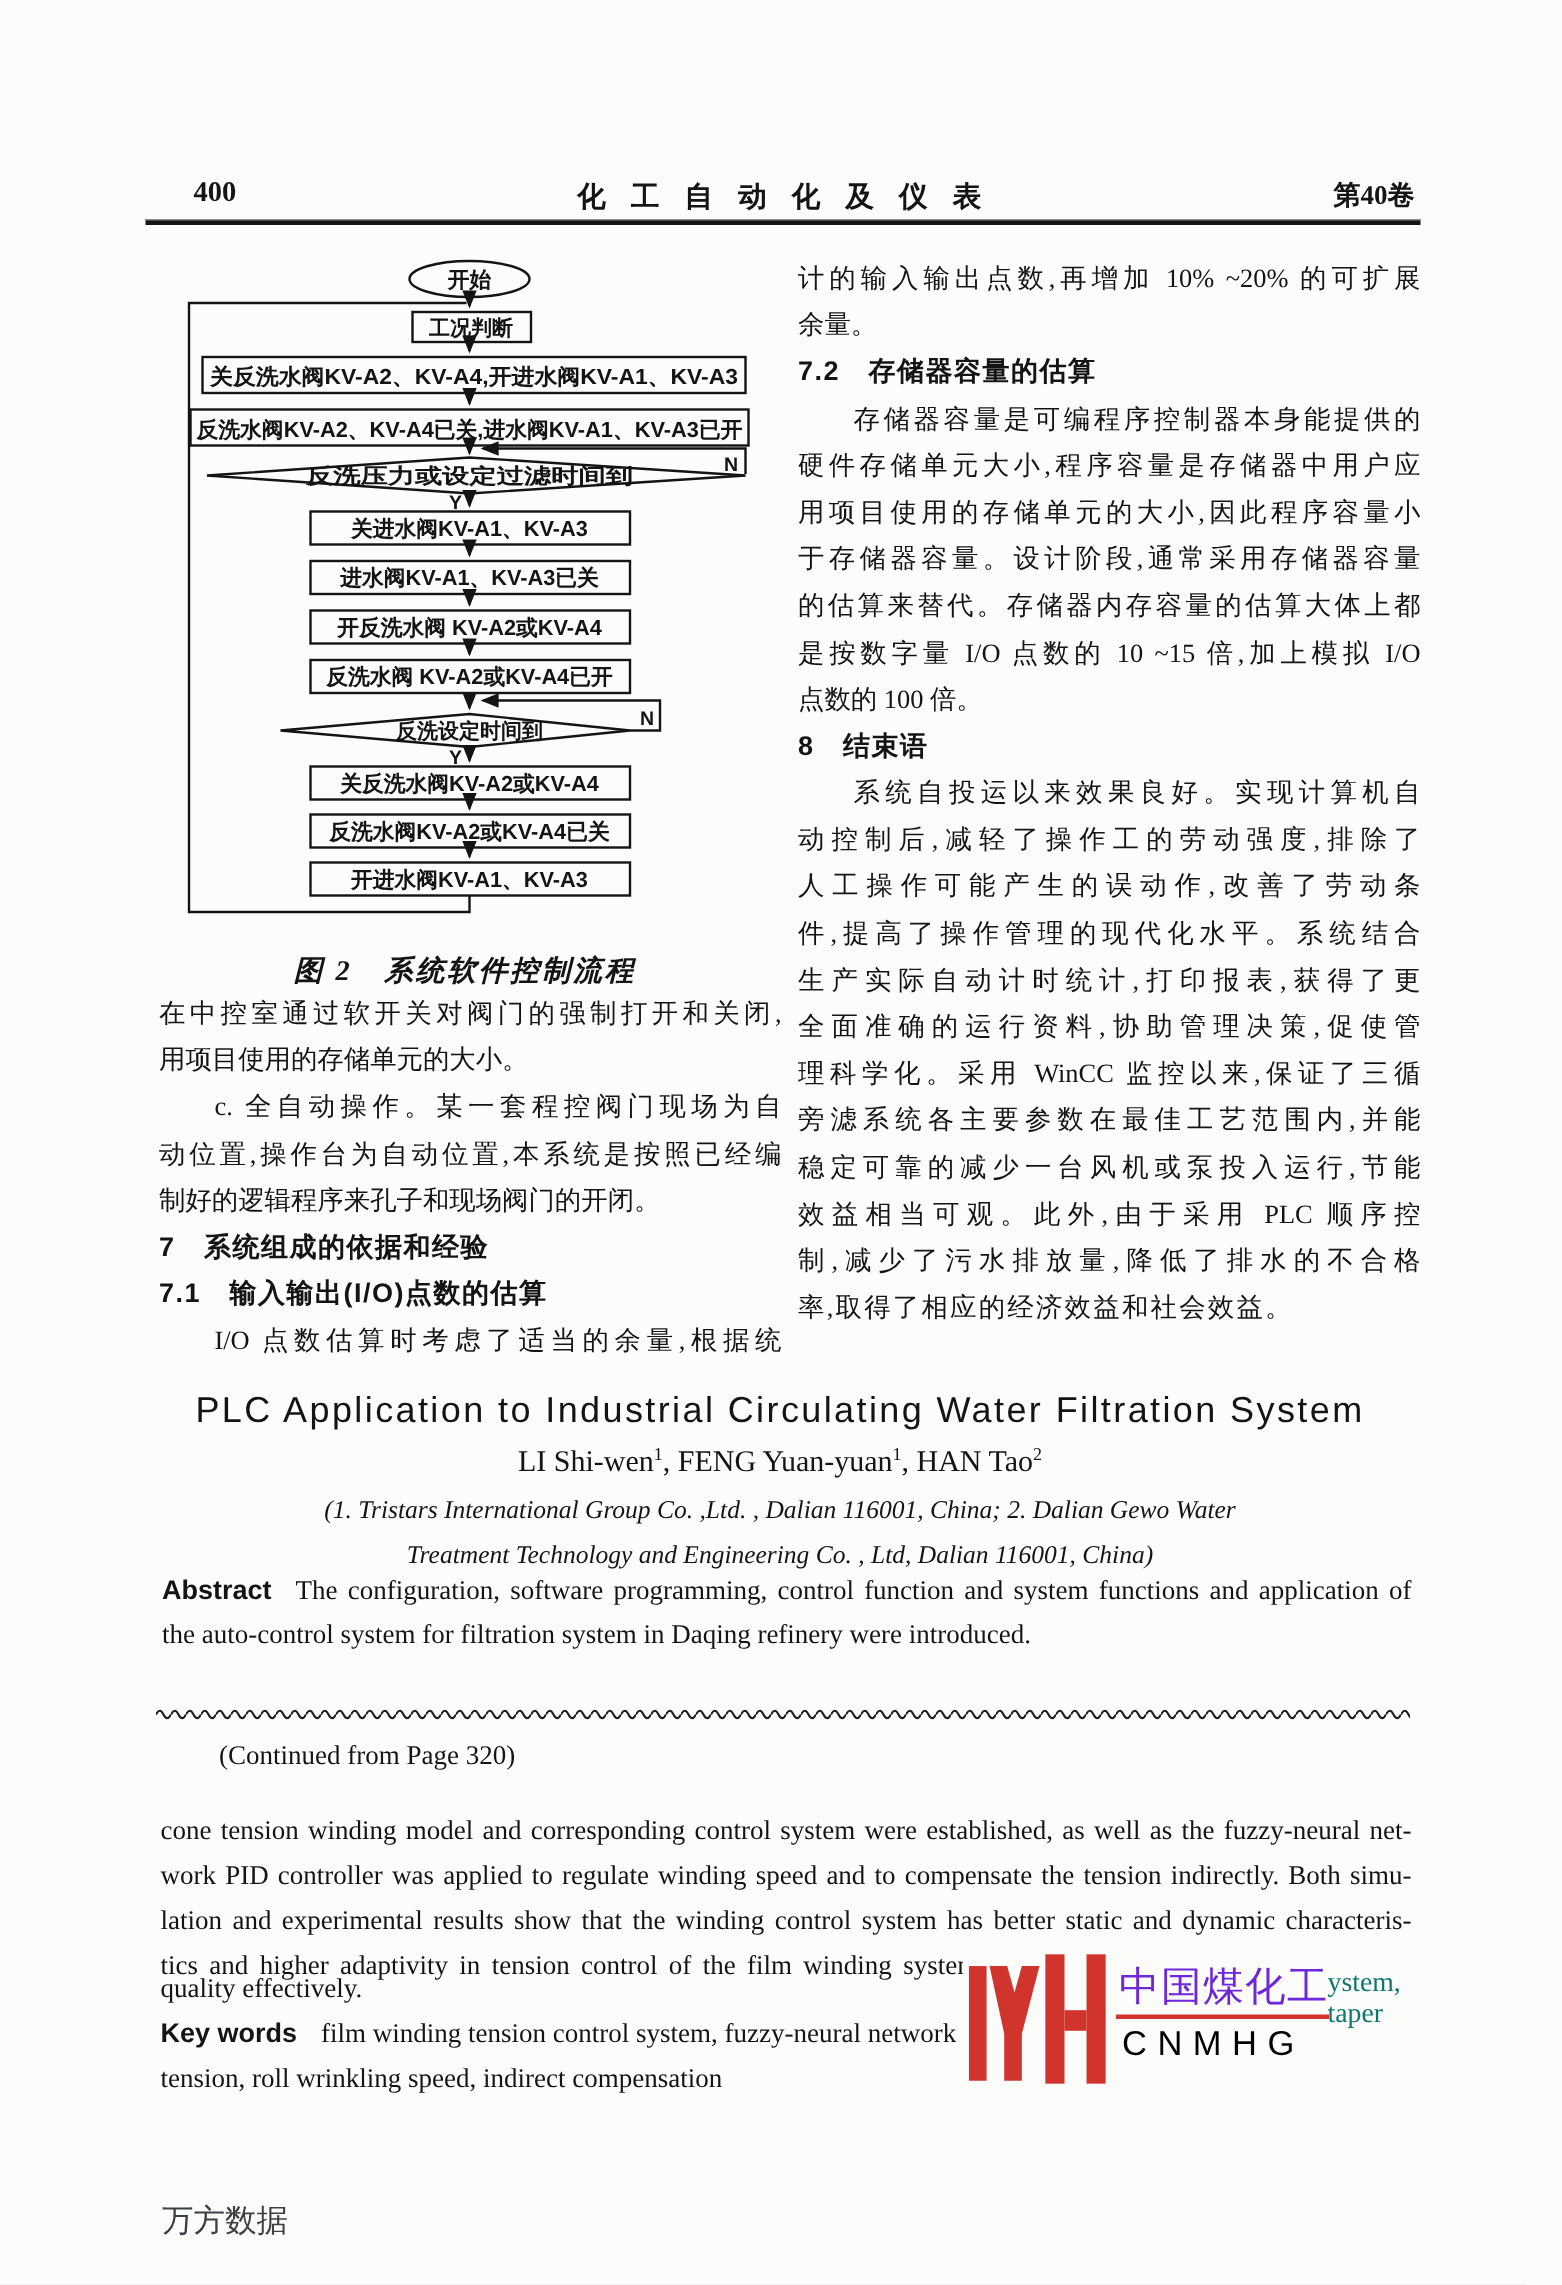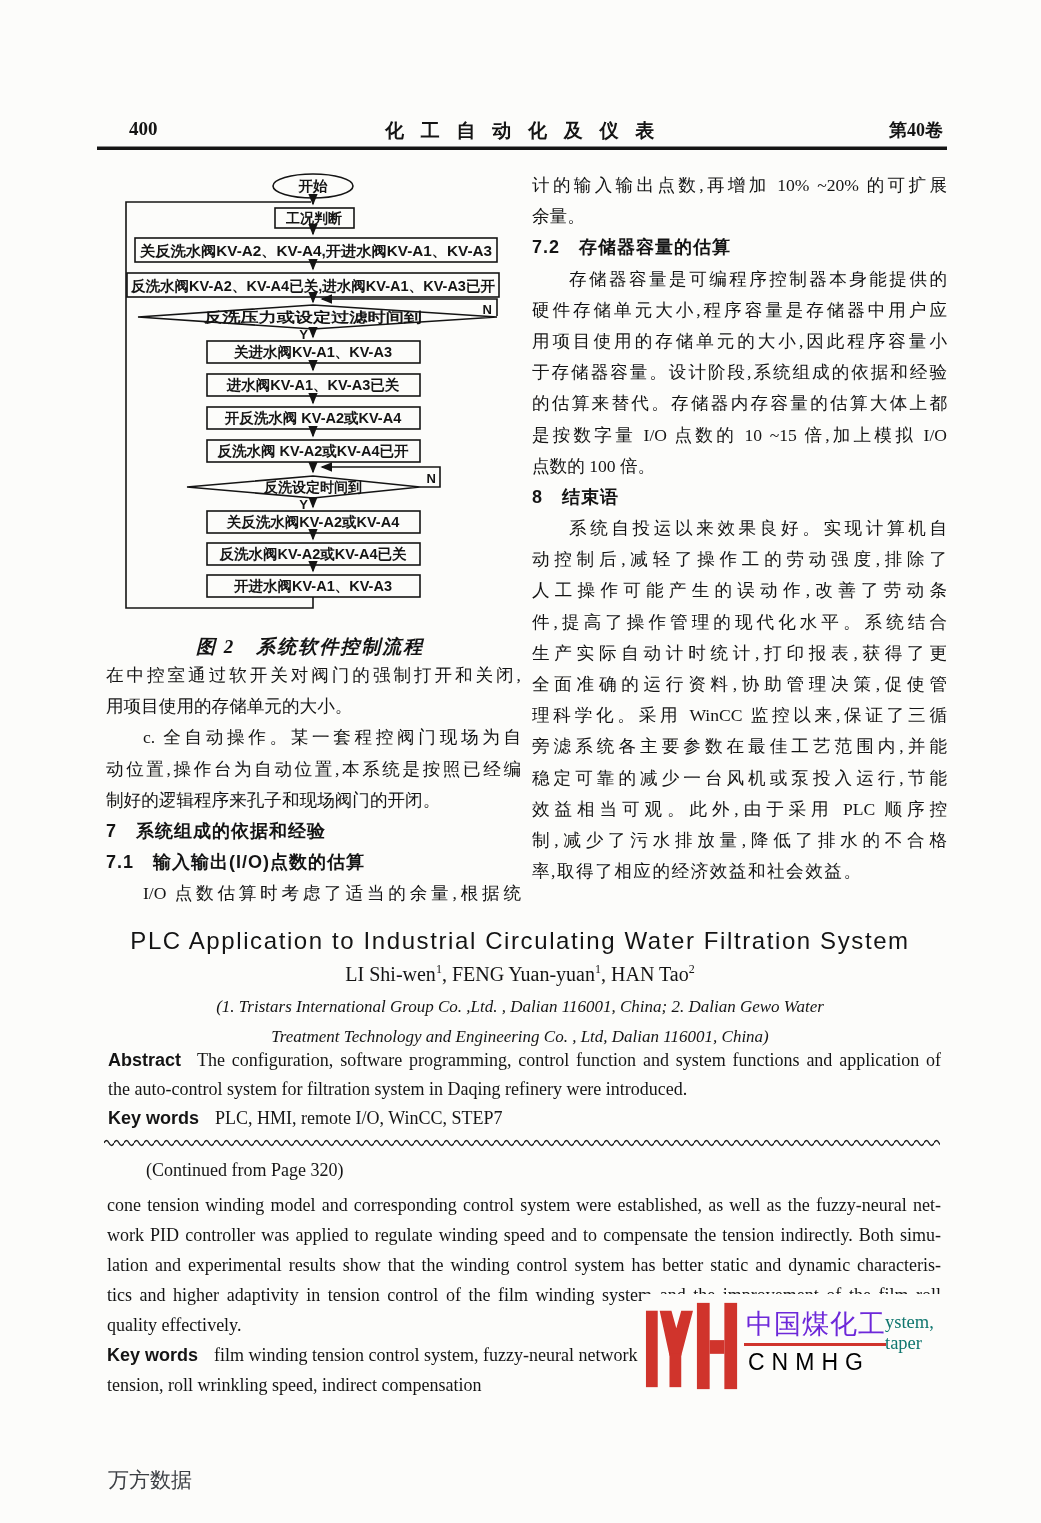--- a/index.html
+++ b/index.html
@@ -36,21 +36,21 @@
   .affil1{top:997px;} .affil2{top:1027px;}
   .en-abs{position:absolute;left:108px;width:833px;font-size:18px;line-height:29.5px;}
   .abs1{top:1046px;text-align:justify;text-align-last:justify;}
   .abs2{top:1075px;}
   .kwline{top:1104px;}
   .blabel{font-family:"Liberation Sans",sans-serif;font-weight:bold;font-size:18px;padding-right:16px;}
   .wavy{position:absolute;left:104px;top:1136px;}
   
   .cont-head{position:absolute;left:146px;top:1160px;font-size:18px;}
   .cont-line{position:absolute;left:107px;width:834px;font-size:18px;line-height:30px;}
-  .cjf{text-align:justify;text-align-last:justify;}
+  .cjf{text-align:justify;text-align-last:justify;margin-top:15px;}
   
   .logo{position:absolute;left:642px;top:1294px;width:310px;height:102px;background:#fcfcfa;}
   .logo-cn{position:absolute;left:104px;top:12px;font-family:"Liberation Sans",sans-serif;
            font-size:27px;letter-spacing:1px;}
   .logo-en-tail{position:absolute;left:243px;top:18px;font-size:18.5px;font-family:"Liberation Serif",serif;color:#0f766e;}
   .logo-underline{position:absolute;left:102px;top:49px;width:142px;height:3px;}
   .logo-latin{position:absolute;left:106px;top:55px;font-family:"Liberation Sans",sans-serif;
               font-size:23px;letter-spacing:7px;}
   
   .watermark{position:absolute;left:108px;top:1466px;font-family:"Liberation Sans",sans-serif;
@@ -139,21 +139,21 @@
     <div class="cl jf ind">I/O 点数估算时考虑了适当的余量,根据统</div>
   </div>
 
   <div class="col" style="left:532px;top:170px;">
     <div class="cl jf">计的输入输出点数,再增加 10% ~20% 的可扩展</div>
     <div class="cl">余量。</div>
     <div class="cl hb">7.2　存储器容量的估算</div>
     <div class="cl jf ind">存储器容量是可编程序控制器本身能提供的</div>
     <div class="cl jf">硬件存储单元大小,程序容量是存储器中用户应</div>
     <div class="cl jf">用项目使用的存储单元的大小,因此程序容量小</div>
-    <div class="cl jf">于存储器容量。设计阶段,系统组成的依据和经验</div>
+    <div class="cl jf">于存储器容量。设计阶段,通常采用存储器容量</div>
     <div class="cl jf">的估算来替代。存储器内存容量的估算大体上都</div>
     <div class="cl jf">是按数字量 I/O 点数的 10 ~15 倍,加上模拟 I/O</div>
     <div class="cl">点数的 100 倍。</div>
     <div class="cl hb">8　结束语</div>
     <div class="cl jf ind">系统自投运以来效果良好。实现计算机自</div>
     <div class="cl jf">动控制后,减轻了操作工的劳动强度,排除了</div>
     <div class="cl jf">人工操作可能产生的误动作,改善了劳动条</div>
     <div class="cl jf">件,提高了操作管理的现代化水平。系统结合</div>
     <div class="cl jf">生产实际自动计时统计,打印报表,获得了更</div>
     <div class="cl jf">全面准确的运行资料,协助管理决策,促使管</div>
@@ -169,23 +169,20 @@
   <div class="en-authors">
     <span>LI Shi-wen</span><sup>1</sup><span>, FENG Yuan-yuan</span><sup>1</sup><span>, HAN Tao</span><sup>2</sup>
   </div>
   <div class="en-affil affil1">(1. Tristars International Group Co. ,Ltd. , Dalian 116001, China; 2. Dalian Gewo Water</div>
   <div class="en-affil affil2">Treatment Technology and Engineering Co. , Ltd, Dalian 116001, China)</div>
 
   <div class="en-abs abs1">
     <span class="blabel">Abstract</span><span>The configuration, software programming, control function and system functions and application of</span>
   </div>
   <div class="en-abs abs2">the auto-control system for filtration system in Daqing refinery were introduced.</div>
-  <div class="en-abs kwline">
-    <span class="blabel">Key words</span><span>PLC, HMI, remote I/O, WinCC, STEP7</span>
-  </div>
 
   <svg class="wavy" width="836" height="12">
     <defs>
       <pattern id="wv" width="10" height="12" patternUnits="userSpaceOnUse">
         <path d="M0 7 Q 2.5 2 5 7 T 10 7" fill="none" stroke="#1c1c1c" stroke-width="1.4"></path>
       </pattern>
     </defs>
     <rect width="836" height="12" fill="url(#wv)"></rect>
   </svg>
 

